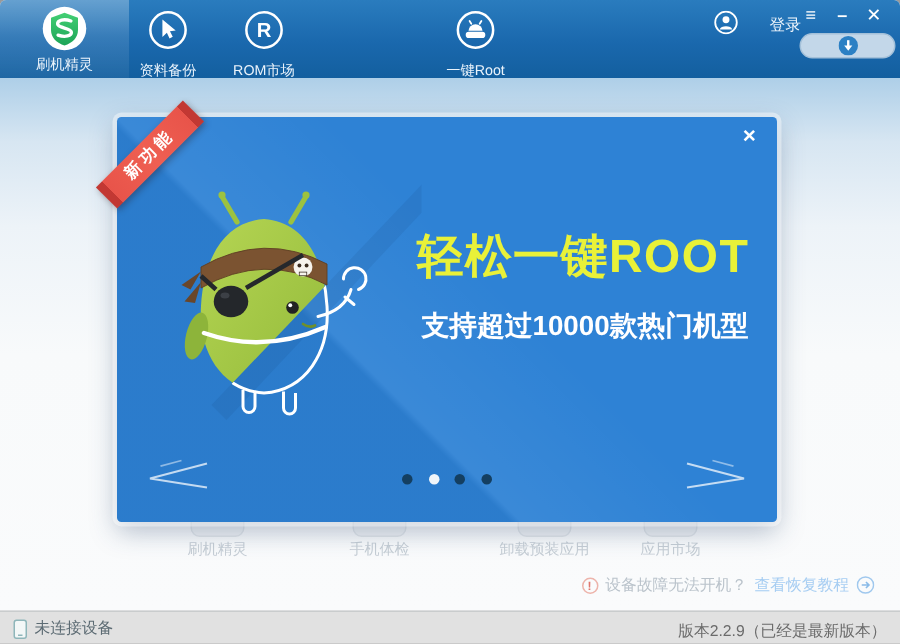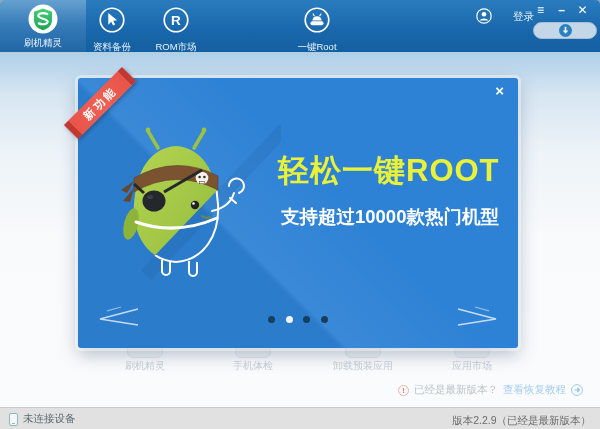--- a/index.html
+++ b/index.html
@@ -29,21 +29,21 @@
     border-radius:9px; background:#c3d7e9; border:1px solid #a3c0d9;
     display:flex; align-items:center; justify-content:center; cursor:pointer; }
 
   
   .content{ position:absolute; left:0; top:52px; width:600px; height:355px;
     background:linear-gradient(180deg,#aecfe8 0%,#d7e6f2 12%,#edf3f8 28%,#f8fafb 52%,#fafbfc 100%); }
   .bg-tool-icon{ position:absolute; top:330px; width:36px; height:28px; border-radius:6px;
     background:#f1f3f5; border:1px solid #e3e7ea; transform:translateX(-50%); cursor:pointer; }
   .bg-tool-label{ position:absolute; top:359px; transform:translateX(-50%);
     font-size:10px; color:#c6ced5; white-space:nowrap; cursor:pointer; }
-  .tc-1{ left:145px; } .tc-2{ left:253px;font-family:Liberation Mono, monospace; } .tc-3{ left:363px; } .tc-4{ left:472px; }
+  .tc-1{ left:145px; } .tc-2{ left:253px;font-family:Liberation Mono, monospace; } .tc-3{ left:363px; } .tc-4{ left:447px; }
 
   .recovery{ position:absolute; top:383px; right:17px; height:14px; display:flex;
     align-items:center; gap:5px; font-size:10.5px; }
   .warn-icon{ width:11px; height:11px; border-radius:50%; border:1px solid #edb4ab;
     color:#e0776d; font-size:8px; font-weight:bold; line-height:9px; text-align:center; }
   .recovery .question{ color:#bac3cb; }
   .recovery .link{ color:#a6cdf2; cursor:pointer; }
   .go-icon{ width:12px; height:12px; cursor:pointer; }
 
   
@@ -173,21 +173,21 @@
   <div class="bg-tool-icon tc-2"></div>
   <div class="bg-tool-icon tc-3"></div>
   <div class="bg-tool-icon tc-4"></div>
   <div class="bg-tool-label tc-1">刷机精灵</div>
   <div class="bg-tool-label tc-2">手机体检</div>
   <div class="bg-tool-label tc-3">卸载预装应用</div>
   <div class="bg-tool-label tc-4">应用市场</div>
 
   <div class="recovery">
     <span class="warn-icon">!</span>
-    <span class="question">已经是最新版本？</span>
+    <span class="question">设备故障无法开机？</span>
     <span class="link">查看恢复教程</span>
     <span class="go-icon">
       <svg viewBox="0 0 12 12" width="12" height="12">
         <circle cx="6" cy="6" r="5.4" fill="none" stroke="#a0c8ee" stroke-width="1"></circle>
         <path d="M3.5,6 H8 M6.3,4 L8.3,6 L6.3,8" fill="none" stroke="#8abbe8" stroke-width="1.1"></path>
       </svg>
     </span>
   </div>
 
   <div class="modal">

